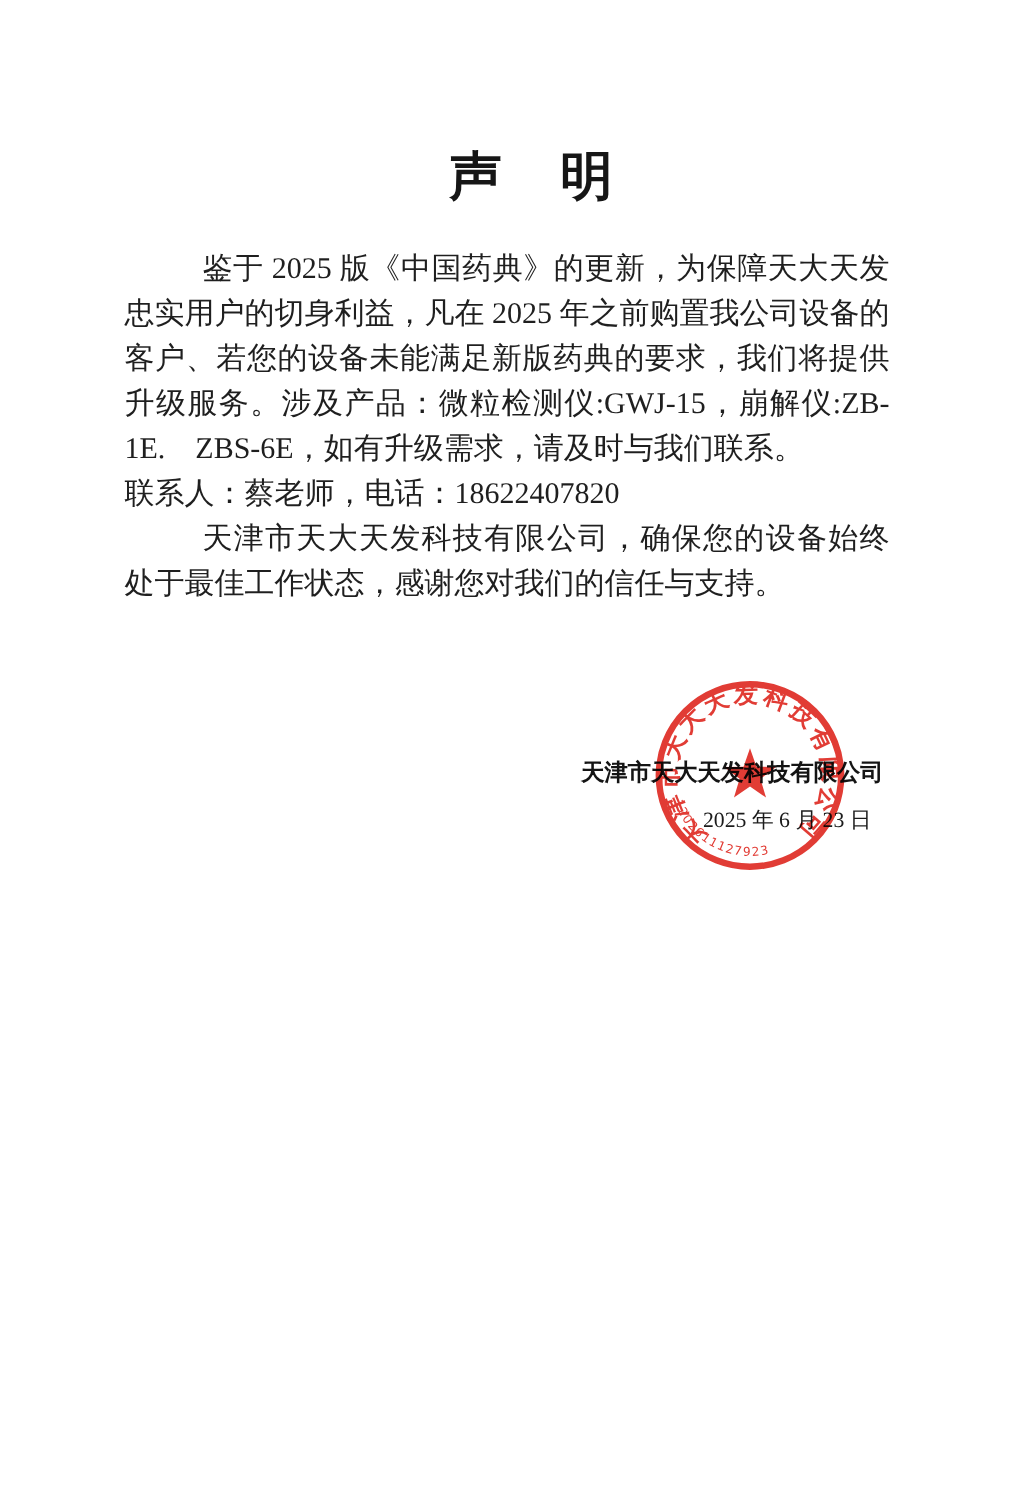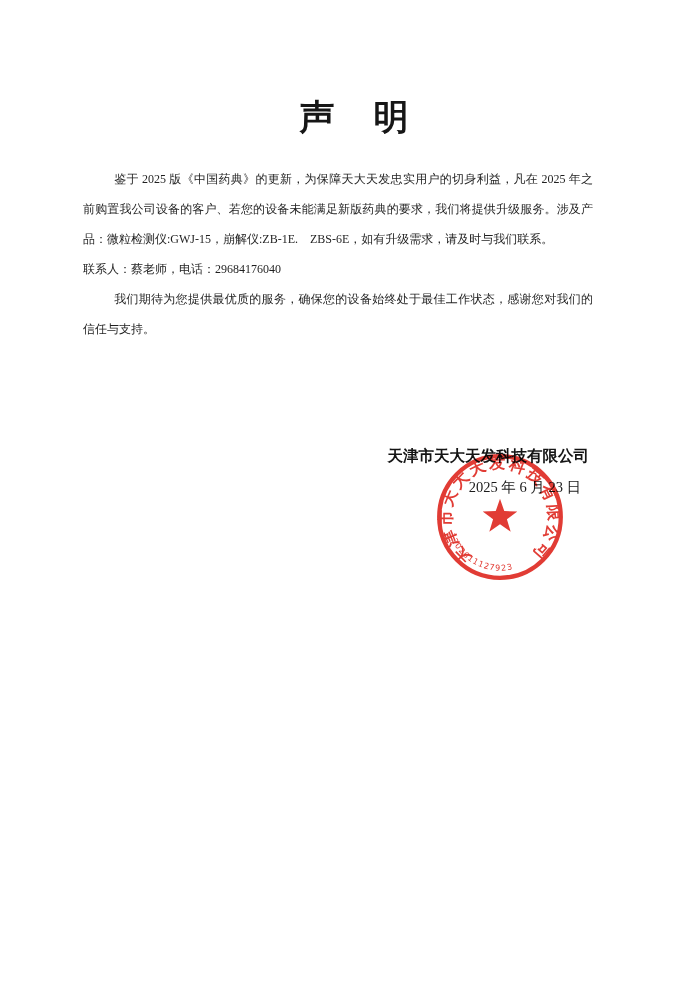--- a/index.html
+++ b/index.html
@@ -25,21 +25,21 @@
     font-weight: bold;
     line-height: 1;
     text-align: center;
     letter-spacing: 2px;
     position: relative;
     left: 17px;
     color: #161616;
   }
   .doc-body {
     margin-top: 29px;
-    font-size: 12px;
+    font-size: 20px;
     line-height: 30px;
     text-align: justify;
   }
   .doc-body p {
     margin: 0;
   }
   .doc-body p.indent {
     text-indent: 2.6em;
   }
   .sig-block {
@@ -94,22 +94,22 @@
 </style>
 </head>
 <body>
 
 <div class="page">
 
   <h1 class="doc-title">声　明</h1>
 
   <div class="doc-body">
     <p class="indent">鉴于 2025 版《中国药典》的更新，为保障天大天发忠实用户的切身利益，凡在 2025 年之前购置我公司设备的客户、若您的设备未能满足新版药典的要求，我们将提供升级服务。涉及产品：微粒检测仪:GWJ-15，崩解仪:ZB-1E.　ZBS-6E，如有升级需求，请及时与我们联系。</p>
-    <p>联系人：蔡老师，电话：29684176040</p>
-    <p class="indent">我们期待为您提供最优质的服务，确保您的设备始终处于最佳工作状态，感谢您对我们的信任与支持。</p>
+    <p>联系人：蔡老师，电话：18622407820</p>
+    <p class="indent">天津市天大天发科技有限公司，确保您的设备始终处于最佳工作状态，感谢您对我们的信任与支持。</p>
   </div>
 
   <div class="sig-block">
     <div class="sig-company">天津市天大天发科技有限公司</div>
     <div class="sig-date">2025 年 6 月 23 日</div>
   </div>
 
   <svg class="seal" viewBox="0 0 140 140" aria-hidden="true">
     <defs>
       <path id="ringPath" d="M 40.75,111.78 A 51,51 0 1 1 99.25,111.78" fill="none"></path>

